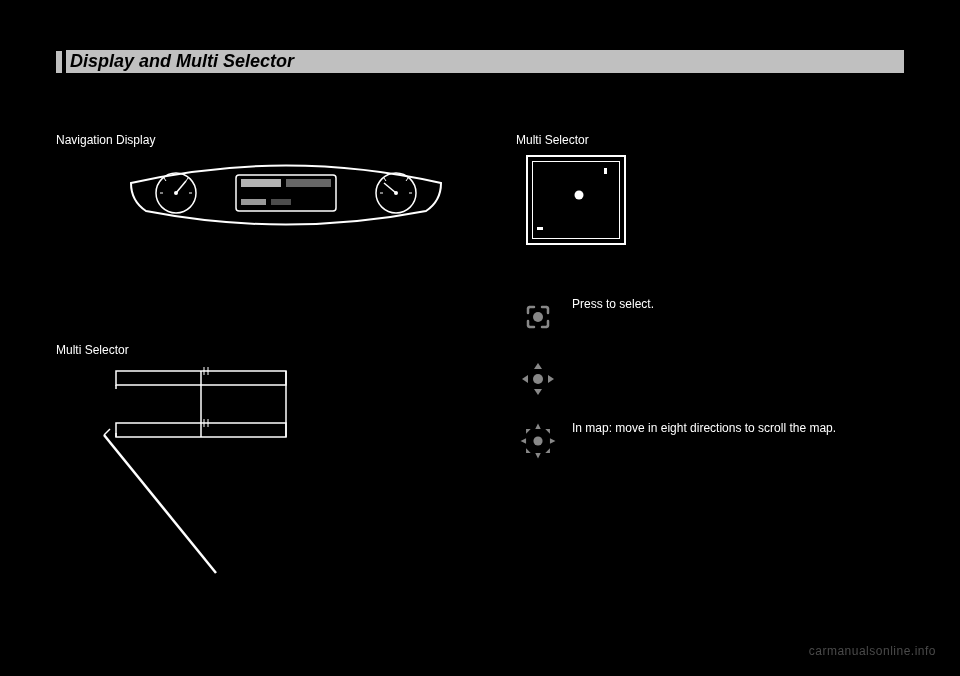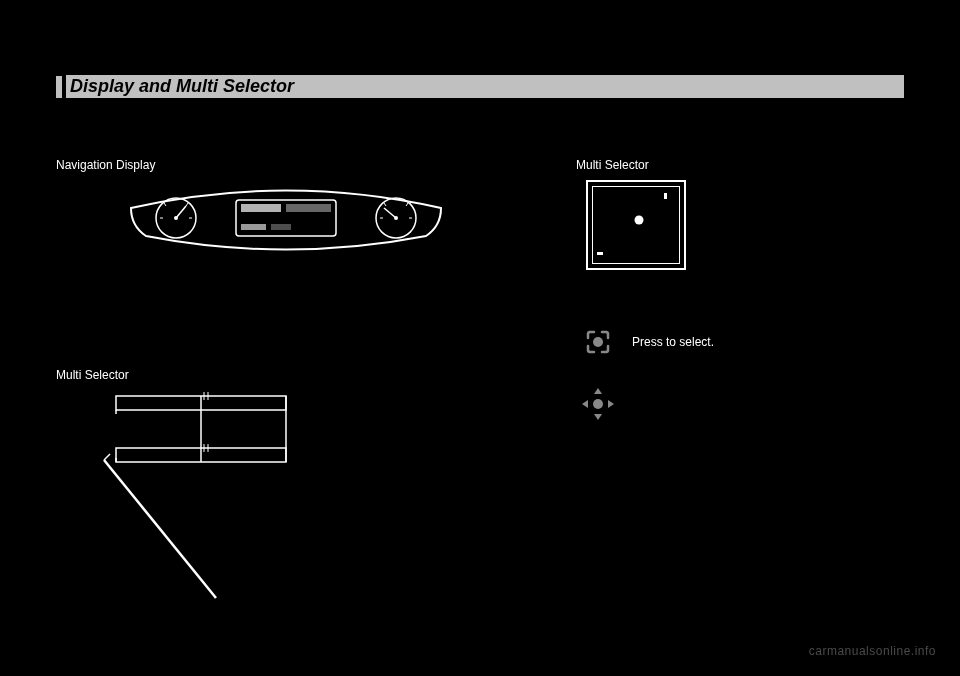--- a/index.html
+++ b/index.html
@@ -1,36 +1,36 @@
 <!DOCTYPE html>
 <html><head>
   <meta charset="utf-8">
   <style>
     * { margin: 0; padding: 0; box-sizing: border-box; }
     body { width: 960px; height: 676px; background: #000; color: #fff; font-family: Arial, sans-serif; position: relative; overflow: hidden; }
     .page { padding: 50px 56px 30px 56px; }
-    .heading-bar { display: flex; align-items: center; margin-bottom: 60px; margin-top: 25px; }
+    .heading-bar { display: flex; align-items: center; margin-bottom: 60px; }
     .heading-accent { width: 6px; height: 22px; background: #c0c0c0; margin-right: 4px; }
     .heading-text { background: #c0c0c0; color: #000; font-style: italic; font-weight: bold; font-size: 18px; padding: 1px 10px 1px 4px; flex: 1; }
-    .content { display: flex; gap: 60px; }
+    .content { display: flex; }
     .left-col { flex: 0 0 460px; }
     .right-col { flex: 1; }
     .label { font-size: 12px; margin-bottom: 6px; }
     .dashboard-area { position: relative; height: 150px; margin-bottom: 40px; }
     .dashboard-svg { width: 320px; height: 100px; margin-left: 70px; }
     .console-area { position: relative; height: 260px; }
     .console-label { font-size: 12px; margin-bottom: 6px; }
     .right-top-label { font-size: 12px; margin-bottom: 8px; margin-top: 0; }
     .multi-sel-box { border: 2px solid #fff; padding: 4px; width: 100px; height: 90px; position: relative; margin-left: 10px; margin-bottom: 50px; }
     .multi-sel-inner { border: 1px solid #fff; width: 100%; height: 100%; position: relative; }
     .center-dot { position: absolute; top: 44%; left: 54%; width: 9px; height: 9px; background: #fff; border-radius: 50%; transform: translate(-50%,-50%); }
     .tick { position: absolute; background: #fff; }
     .tick-top { top: 6px; right: 12px; width: 3px; height: 6px; }
     .tick-left { bottom: 8px; left: 4px; width: 6px; height: 3px; }
-    .instr { font-size: 12px; line-height: 1.5; margin-bottom: 18px; display: flex; align-items: center; gap: 12px; }
+    .instr { font-size: 12px; line-height: 1.5; margin-bottom: 18px; display: flex; align-items: flex-start; gap: 12px; }
     .instr-icon { width: 44px; height: 44px; flex-shrink: 0; display: flex; align-items: center; justify-content: center; }
     .instr-text { flex: 1; }
     .watermark { position: absolute; bottom: 18px; right: 24px; color: #4a4a4a; font-size: 12px; font-family: Arial, sans-serif; letter-spacing: 0.5px; }
     .page-num { position: absolute; bottom: 22px; left: 56px; font-size: 12px; color: #fff; }
   </style>
 </head>
 <body>
 
 <div class="page">
   <div class="heading-bar">
@@ -115,18 +115,34 @@
           <svg width="44" height="44" viewBox="0 0 44 44">
             <circle cx="22" cy="22" r="5" fill="#888"></circle>
             <path d="M22 6 L18 12 L26 12 Z" fill="#888"></path>
             <path d="M22 38 L18 32 L26 32 Z" fill="#888"></path>
             <path d="M6 22 L12 18 L12 26 Z" fill="#888"></path>
             <path d="M38 22 L32 18 L32 26 Z" fill="#888"></path>
           </svg>
         </div>
       </div>
 
+      <div class="instr">
+        <div class="instr-icon">
+          <svg width="48" height="48" viewBox="0 0 48 48">
+            <circle cx="24" cy="24" r="5" fill="#888"></circle>
+            <path d="M24 5 L21 11 L27 11 Z" fill="#888"></path>
+            <path d="M24 43 L21 37 L27 37 Z" fill="#888"></path>
+            <path d="M5 24 L11 21 L11 27 Z" fill="#888"></path>
+            <path d="M43 24 L37 21 L37 27 Z" fill="#888"></path>
+            <path d="M11 11 L11 16 L16 11 Z" fill="#888"></path>
+            <path d="M37 11 L32 11 L37 16 Z" fill="#888"></path>
+            <path d="M11 37 L16 37 L11 32 Z" fill="#888"></path>
+            <path d="M37 37 L37 32 L32 37 Z" fill="#888"></path>
+          </svg>
+        </div>
+        <div class="instr-text">In map: move in eight directions to scroll the map.</div>
+      </div>
     </div>
   </div>
 </div>
 
 <div class="page-num"></div>
 <div class="watermark">carmanualsonline.info</div>
 
 </body></html>

